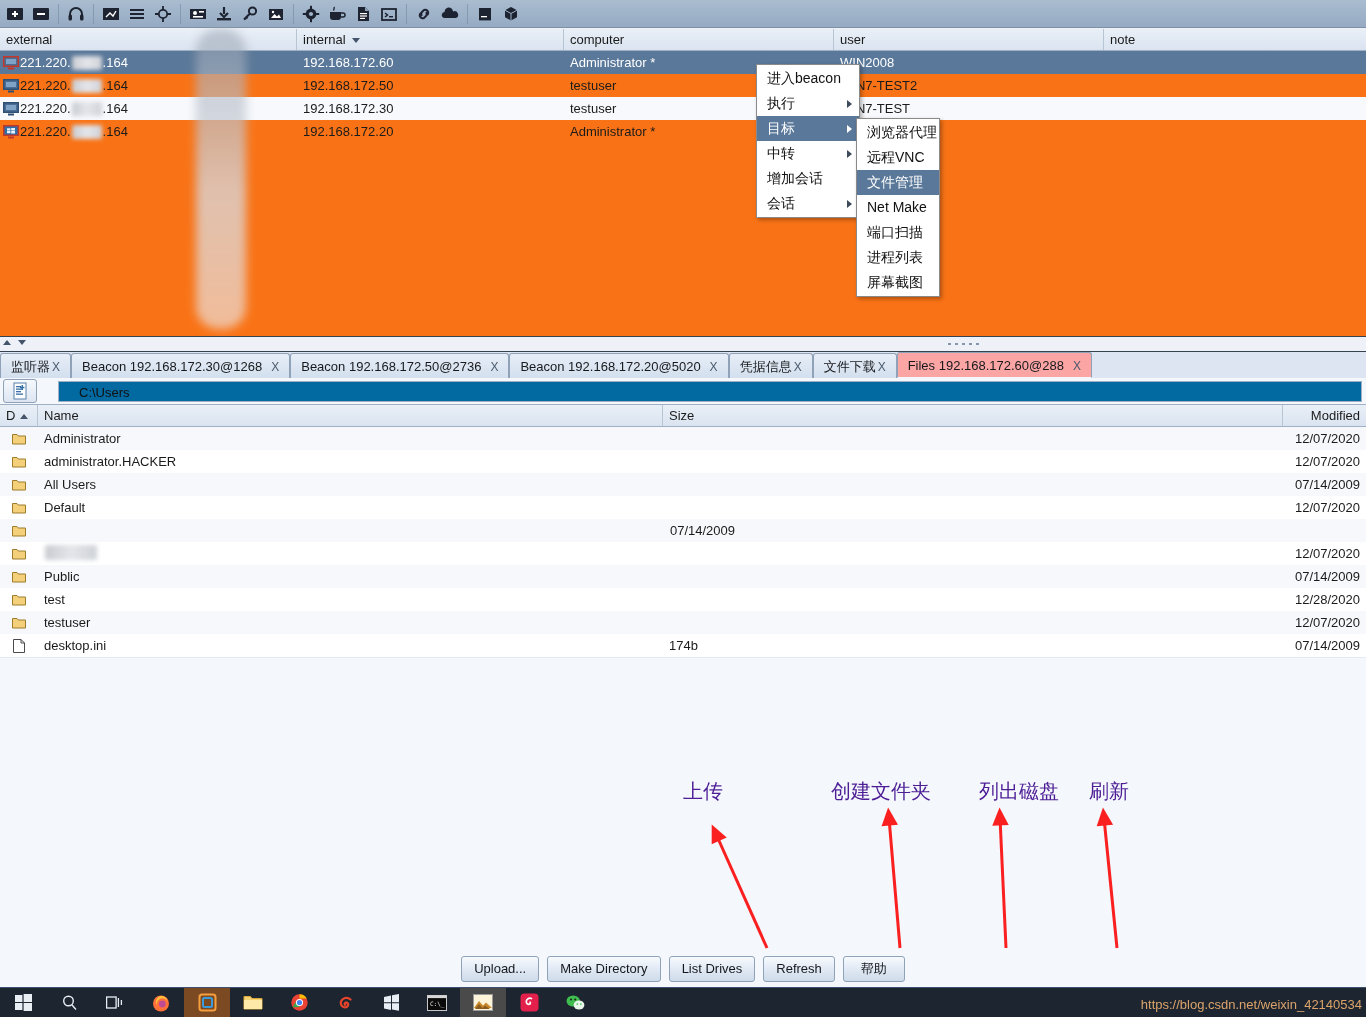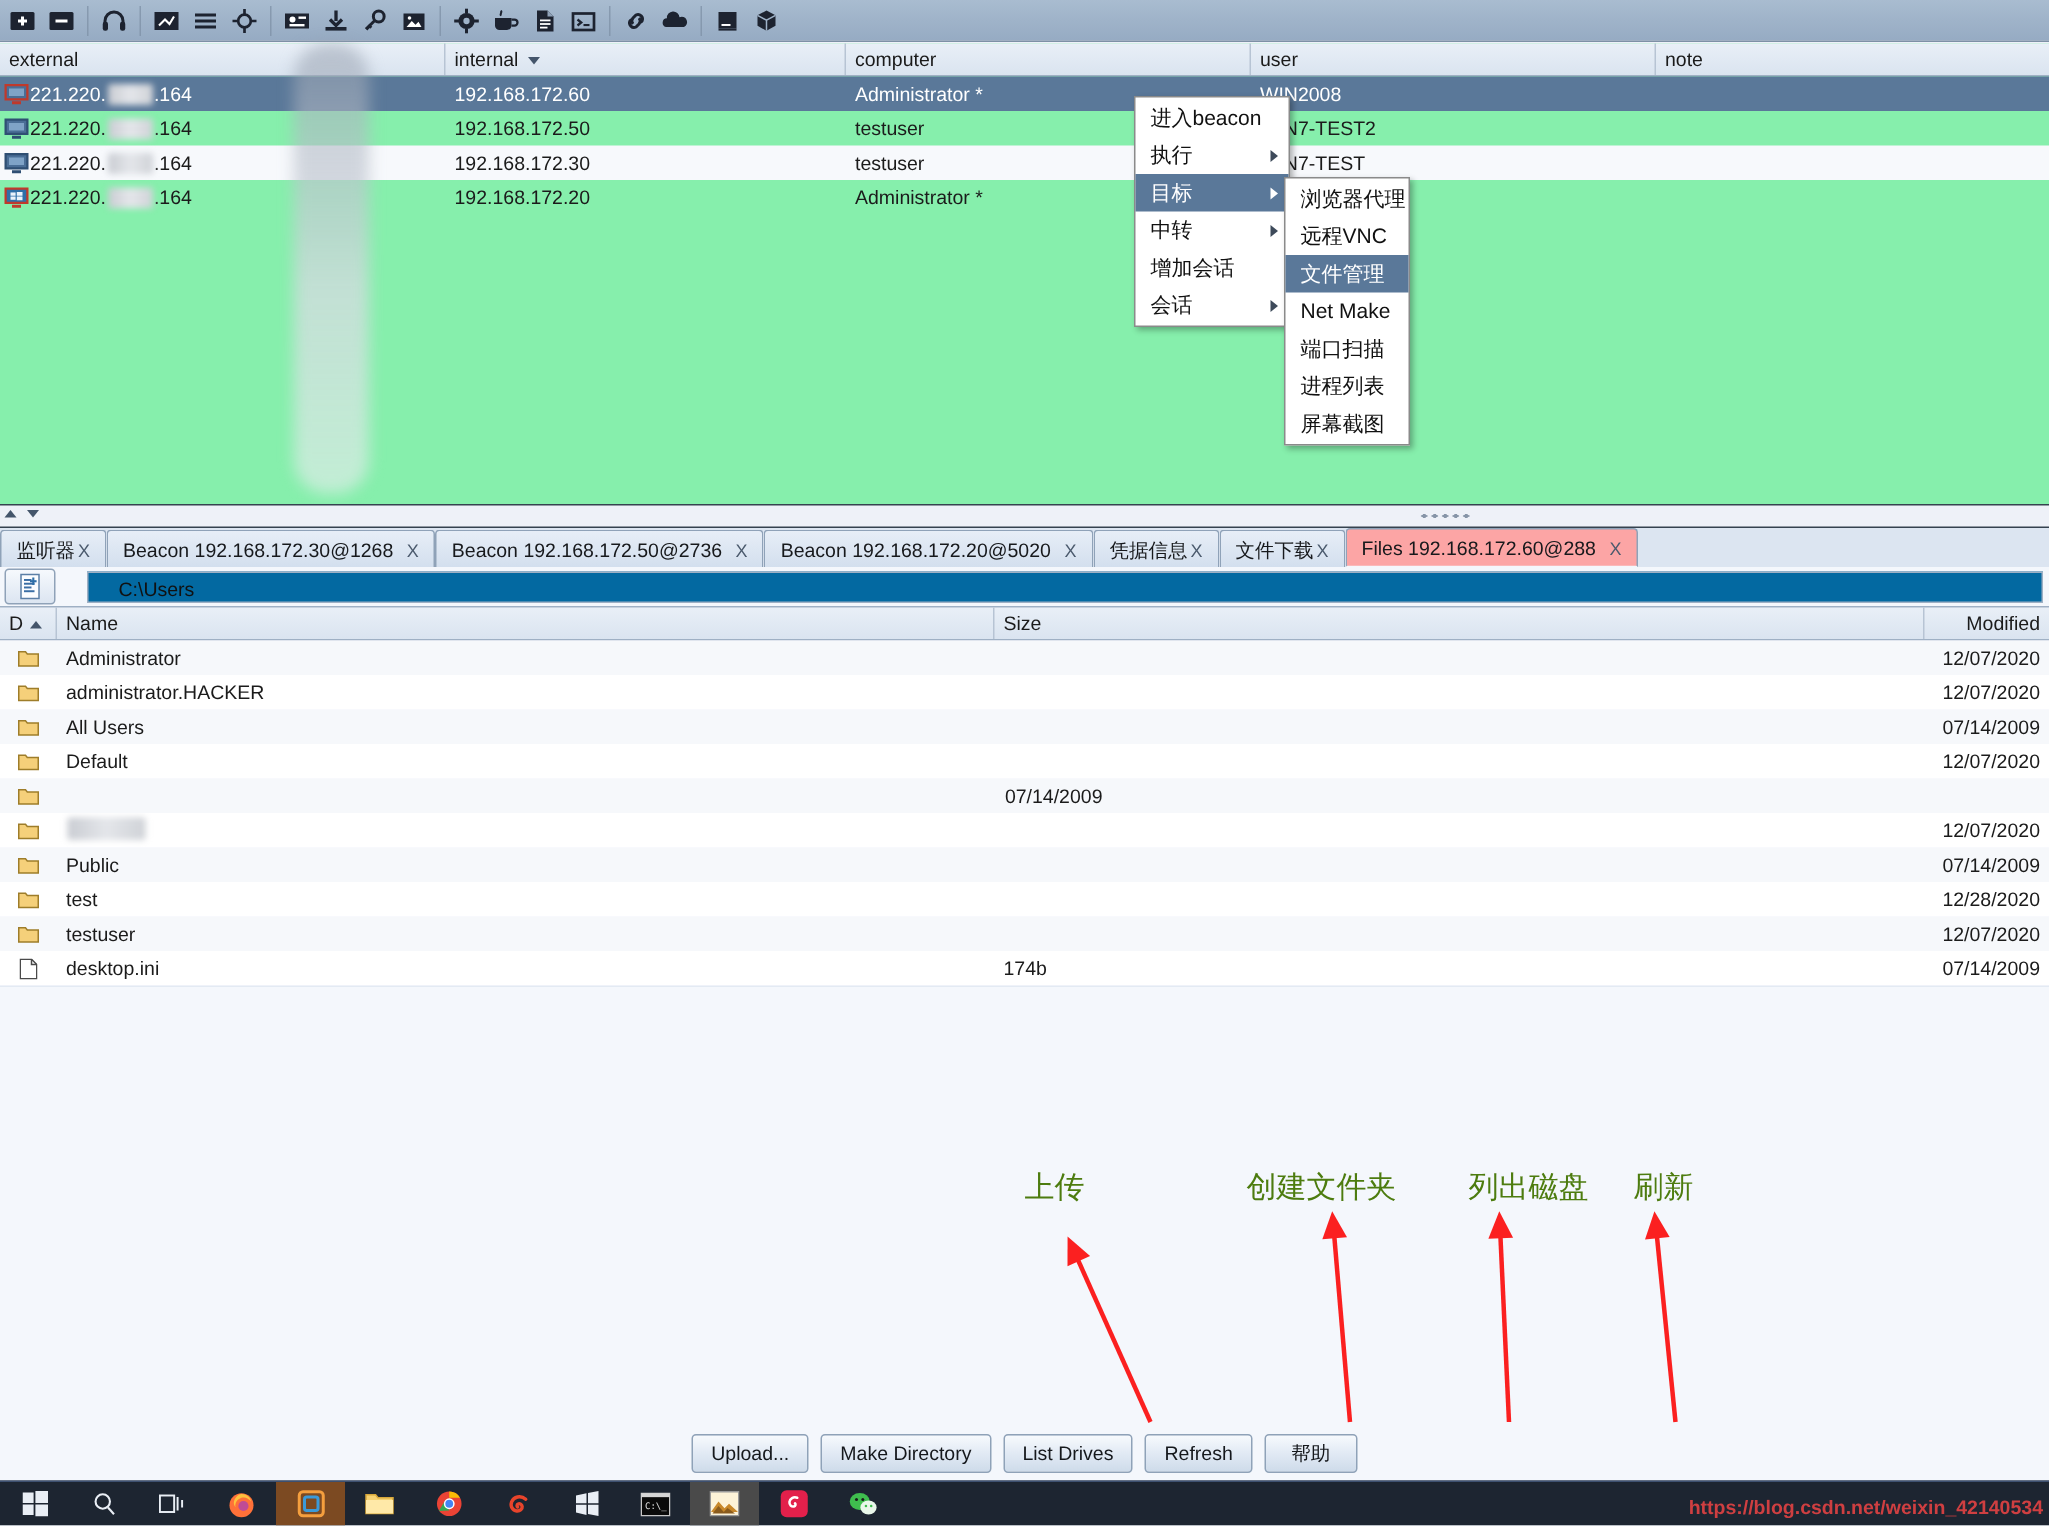--- a/index.html
+++ b/index.html
@@ -12,21 +12,21 @@
   .toolbar{
     height:28px;width:100%;
     background:linear-gradient(to bottom,#a9bcd0 0%,#9fb3c9 50%,#96abc3 100%);
     border-bottom:1px solid #7e90a6;
     display:flex;align-items:center;padding-left:2px;box-sizing:border-box;
   }
   .tbtn{width:26px;height:26px;display:flex;align-items:center;justify-content:center;}
   .tbtn svg{display:block;}
   .tsep{width:1px;height:20px;background:#7e90a6;margin:0 4px;opacity:.75;}
   
-  .targets{position:absolute;top:29px;left:0;width:1366px;height:384px;background:#86efac;}
+  .targets{position:absolute;top:29px;left:0;width:1366px;height:384px;background:#f97316;}
   .thead{display:flex;height:21px;align-items:center;
     background:linear-gradient(to bottom,#e9eff7 0%,#dae4f0 100%);
     border-bottom:1px solid #9fb0c4;font-size:13px;color:#1a1a1a;}
   .th{height:21px;line-height:21px;padding-left:6px;box-sizing:border-box;
       border-right:1px solid #b7c4d4;overflow:hidden;white-space:nowrap;}
   .th.c0{width:297px}.th.c1{width:267px}.th.c2{width:270px}.th.c3{width:270px}.th.c4{width:262px;border-right:none}
   .sortmark{display:inline-block;margin-left:6px;border-left:4px solid transparent;border-right:4px solid transparent;
             border-top:5px solid #44556b;vertical-align:middle;}
   .trow{display:flex;height:23px;align-items:center;font-size:13px;}
   .trow.alt{background:#f7f9fc;}
@@ -83,35 +83,35 @@
   .fh{height:21px;line-height:21px;padding-left:6px;box-sizing:border-box;border-right:1px solid #b7c4d4;white-space:nowrap;}
   .fh.d{width:38px}.fh.n{width:625px}.fh.s{width:620px}.fh.m{width:83px;border-right:none;text-align:right;padding-right:6px;padding-left:0;}
   .frow{display:flex;height:23px;align-items:center;font-size:13px;background:#fff;}
   .frow.alt{background:#f6f8fb;}
   .fc{height:23px;line-height:23px;box-sizing:border-box;overflow:hidden;white-space:nowrap;}
   .fc.d{width:38px;display:flex;align-items:center;justify-content:center;}
   .fc.n{width:625px;padding-left:6px;}
   .fc.s{width:620px;padding-left:6px;}
   .fc.m{width:83px;text-align:right;padding-right:6px;}
   
-  .anno{position:absolute;color:#4d7c0f;font-size:20px;font-weight:400;white-space:nowrap;}
+  .anno{position:absolute;color:#4c1d95;font-size:20px;font-weight:400;white-space:nowrap;}
   svg.arrows{position:absolute;left:0;top:0;width:1366px;height:1017px;pointer-events:none;}
   
   .btnbar{position:absolute;left:0;bottom:30px;width:1366px;height:36px;
           display:flex;justify-content:center;align-items:center;gap:8px;background:transparent;}
   .btn{height:26px;min-width:62px;padding:0 12px;border:1px solid #8fa2b8;border-radius:3px;
        background:linear-gradient(to bottom,#f7fafd 0%,#e3ebf5 45%,#cedbea 100%);
        font-size:13px;line-height:24px;text-align:center;color:#15181c;box-sizing:border-box;}
   
   .taskbar{position:absolute;left:0;bottom:0;width:1366px;height:29px;background:#1d2531;
            display:flex;align-items:center;border-top:1px solid #3d5070;}
   .tk{width:46px;height:29px;display:flex;align-items:center;justify-content:center;}
   .tk.hl1{background:#7c4a22;}
   .tk.hl2{background:#4a4a4a;}
-  .watermark{position:absolute;right:4px;bottom:5px;color:#ef4444;font-size:13px;opacity:.85;font-weight:bold;}
+  .watermark{position:absolute;right:4px;bottom:5px;color:#fdba74;font-size:13px;opacity:.85;}
 </style>
 </head>
 <body>
 
 <div class="toolbar">
   <div class="tbtn">
       <svg width="18" height="18" viewBox="0 0 18 18">
         <rect x="1" y="3" width="16" height="12" rx="1" fill="#1d2330"></rect>
         <rect x="8" y="6" width="2" height="6" fill="#fff"></rect>
         <rect x="6" y="8" width="6" height="2" fill="#fff"></rect>

